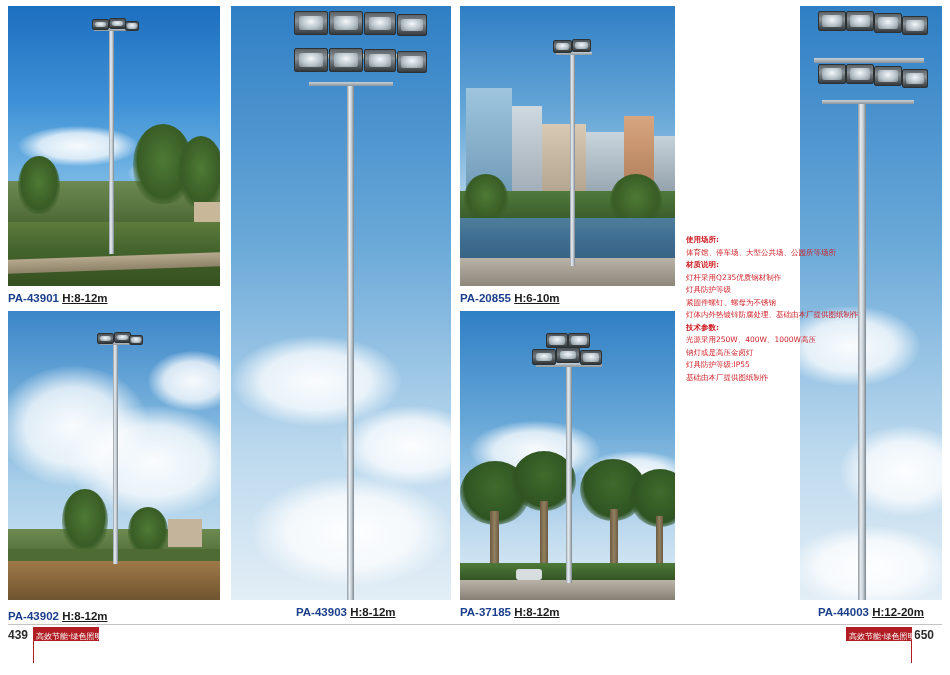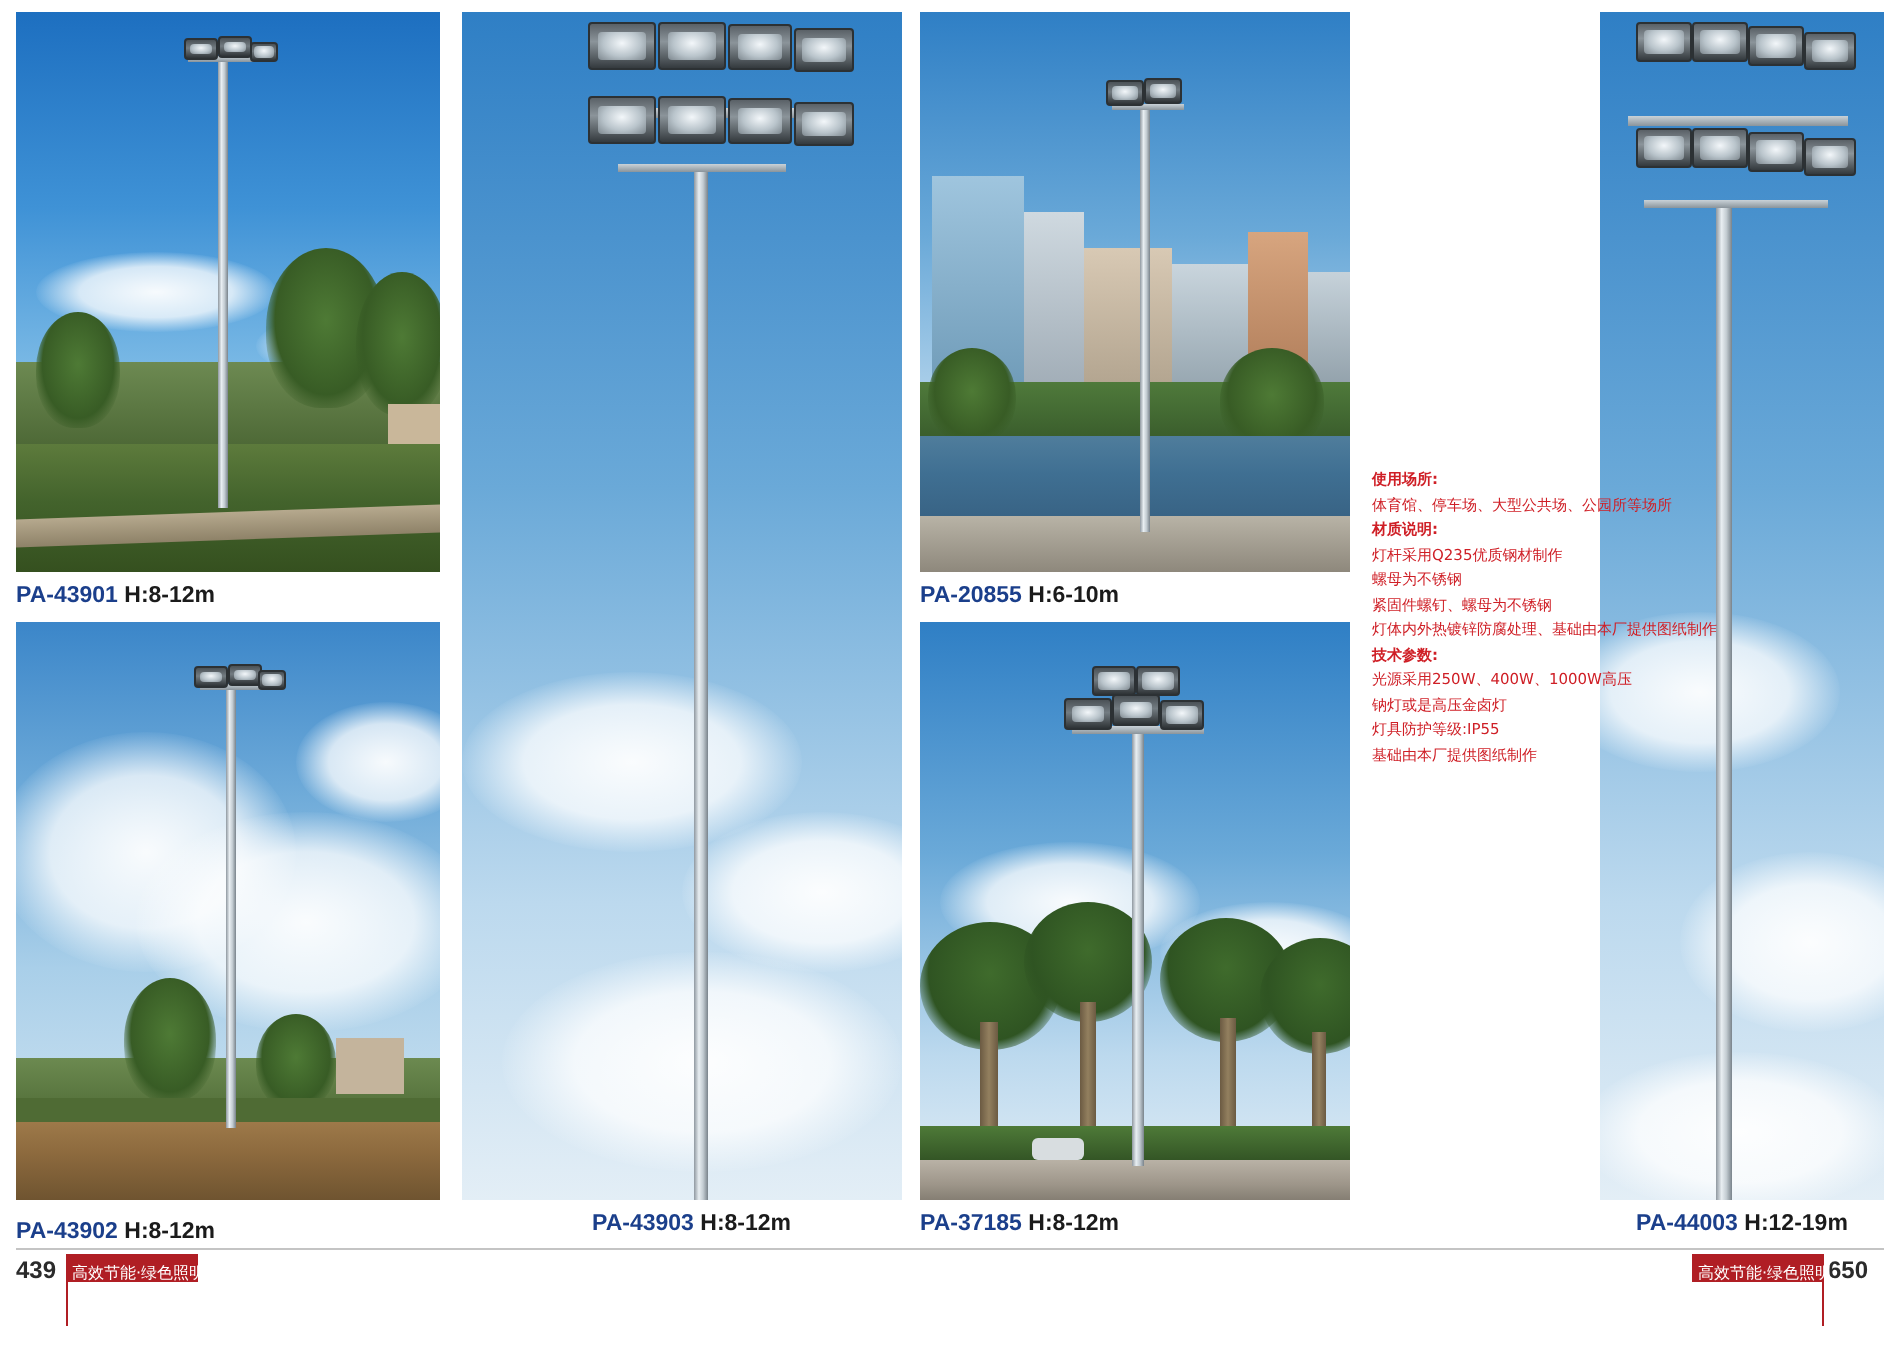--- a/index.html
+++ b/index.html
@@ -32,20 +32,21 @@
     position: absolute;
     font-size: 11.5px;
     font-weight: bold;
     color: #1b3f8b;
     letter-spacing: 0px;
     white-space: nowrap;
   }
   .caption .h {
     color: #1b1b1b;
     font-weight: bold;
+    text-decoration: underline;
   }
 
   
   .sky-deep {
     position: absolute; left:0; top:0; width:100%; height:100%;
     background: linear-gradient(to bottom, #1d6fc0 0%, #3f92d6 35%, #7dbbe6 65%, #b8d9ef 100%);
   }
   .sky-pale {
     position: absolute; left:0; top:0; width:100%; height:100%;
     background: linear-gradient(to bottom, #3b86c9 0%, #6fabd9 30%, #a9cfe9 60%, #d8e8f3 100%);
@@ -375,29 +376,29 @@
       </div>
     <div class="lamp big" style="left:74px; top:60px; width:26px; height:18px;">
         <div class="lamp-face"></div>
       </div>
     <div class="lamp big" style="left:102px; top:63px; width:24px; height:17px;">
         <div class="lamp-face"></div>
       </div>
   </div>
   <div class="caption" style="left:818px; top:606px;">
     <span>PA-44003</span>
-    <span class="h">H:12-19m</span>
+    <span class="h">H:12-20m</span>
   </div>
 
   <div class="spec" style="left:686px; top:234px;">
     <div class="hd">使用场所:</div>
     <div>体育馆、停车场、大型公共场、公园所等场所</div>
     <div class="hd">材质说明:</div>
     <div>灯杆采用Q235优质钢材制作</div>
-    <div>螺母为不锈钢</div>
+    <div>灯具防护等级</div>
     <div>紧固件螺钉、螺母为不锈钢</div>
     <div>灯体内外热镀锌防腐处理、基础由本厂提供图纸制作</div>
     <div class="hd">技术参数:</div>
     <div>光源采用250W、400W、1000W高压</div>
     <div>钠灯或是高压金卤灯</div>
     <div>灯具防护等级:IP55</div>
     <div>基础由本厂提供图纸制作</div>
   </div>
 
   <div class="footer-rule" style="left:8px; top:624px; width:934px;"></div>

